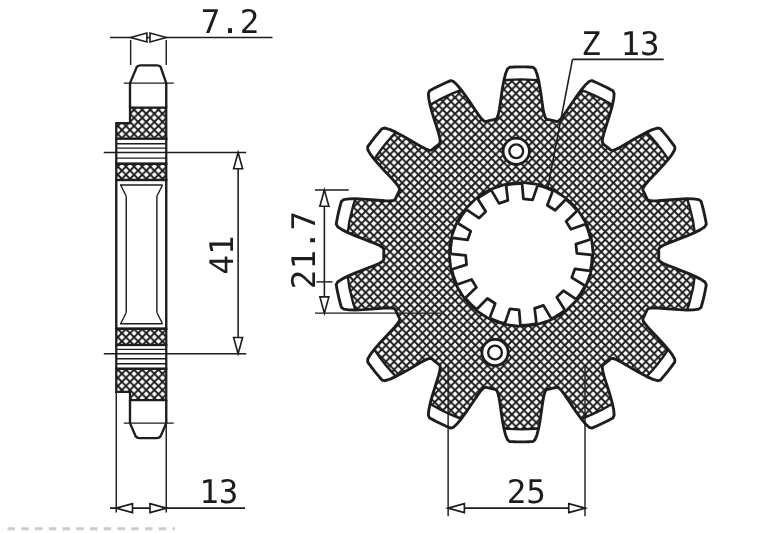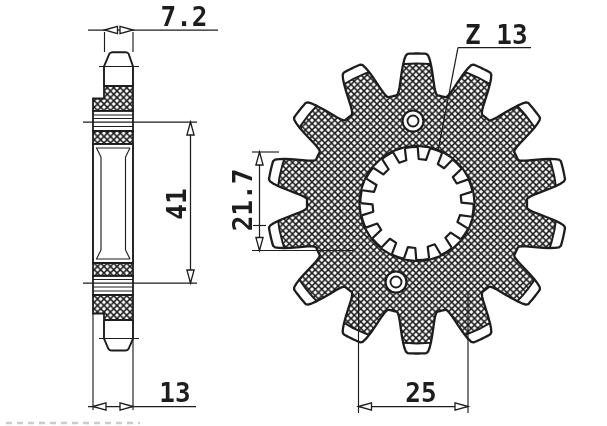--- a/index.html
+++ b/index.html
@@ -1,17 +1,17 @@
 <!DOCTYPE html>
 <html><head>
 <meta charset="utf-8">
 <style>
   html,body{margin:0;padding:0;background:#ffffff;}
   .canvas{position:relative;width:606px;height:426px;background:#ffffff;overflow:hidden;
-          font-family:"DejaVu Sans Mono","Liberation Mono",monospace;font-weight:bold;}
+          font-family:"DejaVu Sans Mono","Liberation Mono",monospace;}
   svg{position:absolute;left:0;top:0;}
   text{font-family:"DejaVu Sans Mono","Liberation Mono",monospace;font-size:26px;fill:#1d1d1d;}
   .thin{stroke:#1d1d1d;stroke-width:1.15;fill:none;}
   .dim{stroke:#1d1d1d;stroke-width:1.25;fill:none;}
   .out{stroke:#1d1d1d;stroke-width:1.9;fill:none;}
   .arrow{fill:#ffffff;stroke:#1d1d1d;stroke-width:1.3;stroke-linejoin:miter;}
 </style>
 </head>
 <body>
 

